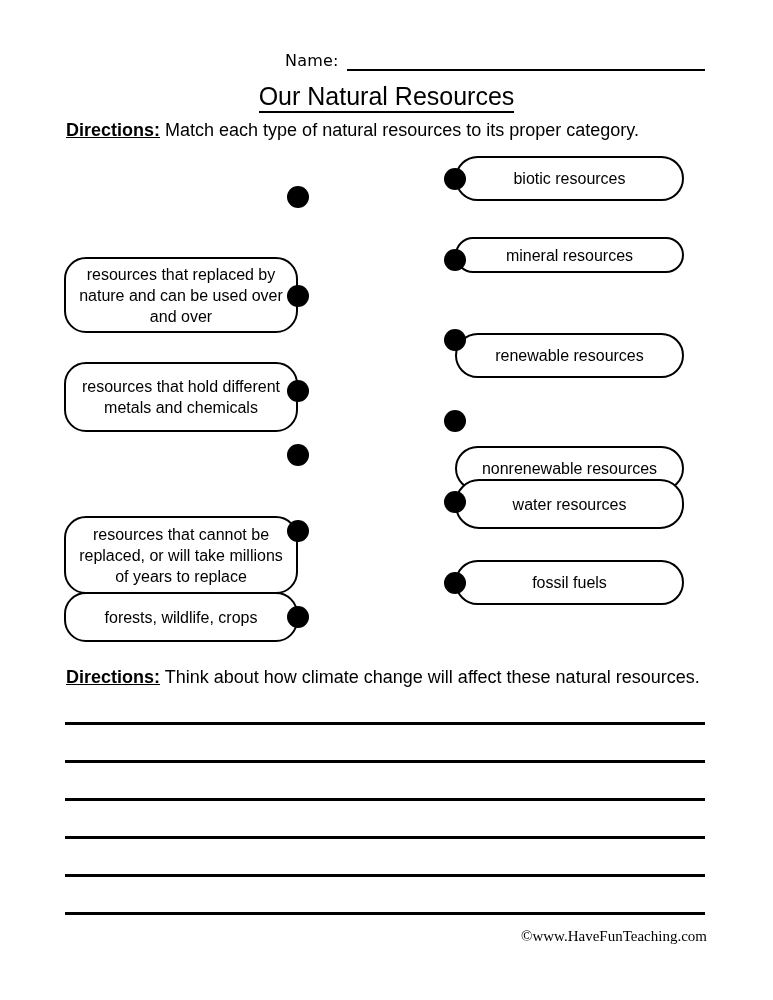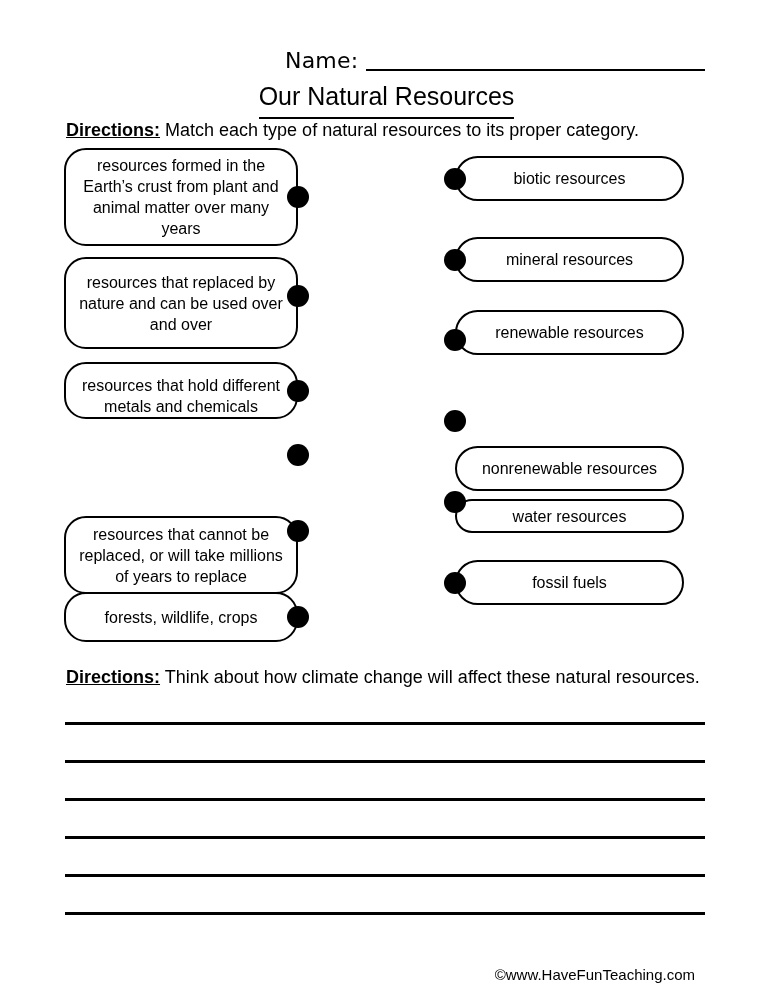--- a/index.html
+++ b/index.html
@@ -26,21 +26,21 @@
     position: absolute;
     left: 285px;
     top: 45px;
     width: 420px;
     height: 26px;
     display: flex;
     align-items: flex-end;
   }
   .name-label {
     font-family: "DejaVu Sans", sans-serif;
-    font-size: 22px;
+    font-size: 16px;
     line-height: 19px;
     letter-spacing: .2px;
     white-space: nowrap;
     padding-bottom: 1px;
   }
   .name-line {
     flex: 1;
     margin-left: 8px;
     border-bottom: 2px solid #000;
     height: 1px;
@@ -51,21 +51,21 @@
     position: absolute;
     left: 0;
     right: 0;
     top: 82px;
     text-align: center;
   }
   .title span {
     font-size: 25px;
     line-height: 28px;
     border-bottom: 2px solid #000;
-    padding-bottom: 7px;
+    padding-bottom: 1px;
     font-weight: 400;
   }
 
   
   .directions {
     position: absolute;
     left: 66px;
     font-size: 18px;
     line-height: 20px;
     white-space: nowrap;
@@ -116,27 +116,26 @@
     position: absolute;
     left: 65px;
     width: 640px;
     height: 0;
     border-top: 3px solid #000;
   }
 
   
   .footer {
     position: absolute;
-    right: 78px;
+    right: 66px;
     top: 927px;
-    font-family: Liberation Sans, sans-serif;
+    font-family: Liberation Serif, serif;
     font-size: 15px;
     line-height: 18px;
     white-space: nowrap;
-    margin-top: 39px;
   }
 </style>
 </head>
 <body>
 
 <div class="page">
 
   <div class="name-row">
     <span class="name-label">Name:</span>
     <span class="name-line"></span>
@@ -145,58 +144,55 @@
   <div class="title">
     <span>Our Natural Resources</span>
   </div>
 
   <div class="directions" id="directions-1">
     <span class="d-label">Directions:</span>
     <span>Match each type of natural resources to its proper category.</span>
   </div>
 
   <div class="match-area" id="match-area">
-      <div class="box box-left" style="top: 148px; height: 98px;">
-        <span>resources formed in the Earth’s crust from plant and animal matter over many years</span>
-      </div>
       <div class="dot" style="left: 287px; top: 186px;"></div>
-      <div class="box box-left" style="top: 257px; height: 92px;">
+      <div class="box box-left" style="top: 257px; height: 76px;">
         <span>resources that replaced by nature and can be used over and over</span>
       </div>
       <div class="dot" style="left: 287px; top: 285px;"></div>
-      <div class="box box-left" style="top: 362px; height: 57px; align-items: flex-end;">
+      <div class="box box-left" style="top: 362px; height: 70px;">
         <span>resources that hold different metals and chemicals</span>
       </div>
       <div class="dot" style="left: 287px; top: 379.5px;"></div>
       <div class="dot" style="left: 287px; top: 444px;"></div>
       <div class="box box-left" style="top: 516px; height: 78px;">
         <span>resources that cannot be replaced, or will take millions of years to replace</span>
       </div>
       <div class="dot" style="left: 287px; top: 520px;"></div>
       <div class="box box-left" style="top: 592px; height: 50px;">
         <span>forests, wildlife, crops</span>
       </div>
       <div class="dot" style="left: 287px; top: 606px;"></div>
       <div class="box box-right" style="top: 156px; height: 45px;">
         <span>biotic resources</span>
       </div>
       <div class="dot" style="left: 444px; top: 167.5px;"></div>
-      <div class="box box-right" style="top: 237px; height: 45px;">
+      <div class="box box-right" style="top: 237px; height: 36px;">
         <span>mineral resources</span>
       </div>
       <div class="dot" style="left: 444px; top: 248.5px;"></div>
-      <div class="box box-right" style="top: 310px; height: 45px;">
+      <div class="box box-right" style="top: 333px; height: 45px;">
         <span>renewable resources</span>
       </div>
       <div class="dot" style="left: 444px; top: 328.5px;"></div>
       <div class="box box-right" style="top: 398px; height: 45px; margin-top: 48px;">
         <span>nonrenewable resources</span>
       </div>
       <div class="dot" style="left: 444px; top: 409.5px;"></div>
-      <div class="box box-right" style="top: 499px; height: 34px; text-align: center;">
+      <div class="box box-right" style="top: 479px; height: 50px; text-align: center;">
         <span>water resources</span>
       </div>
       <div class="dot" style="left: 444px; top: 490.5px;"></div>
       <div class="box box-right" style="top: 560px; height: 45px;">
         <span>fossil fuels</span>
       </div>
       <div class="dot" style="left: 444px; top: 571.5px;"></div>
     </div>
 
   <div class="directions" id="directions-2">

